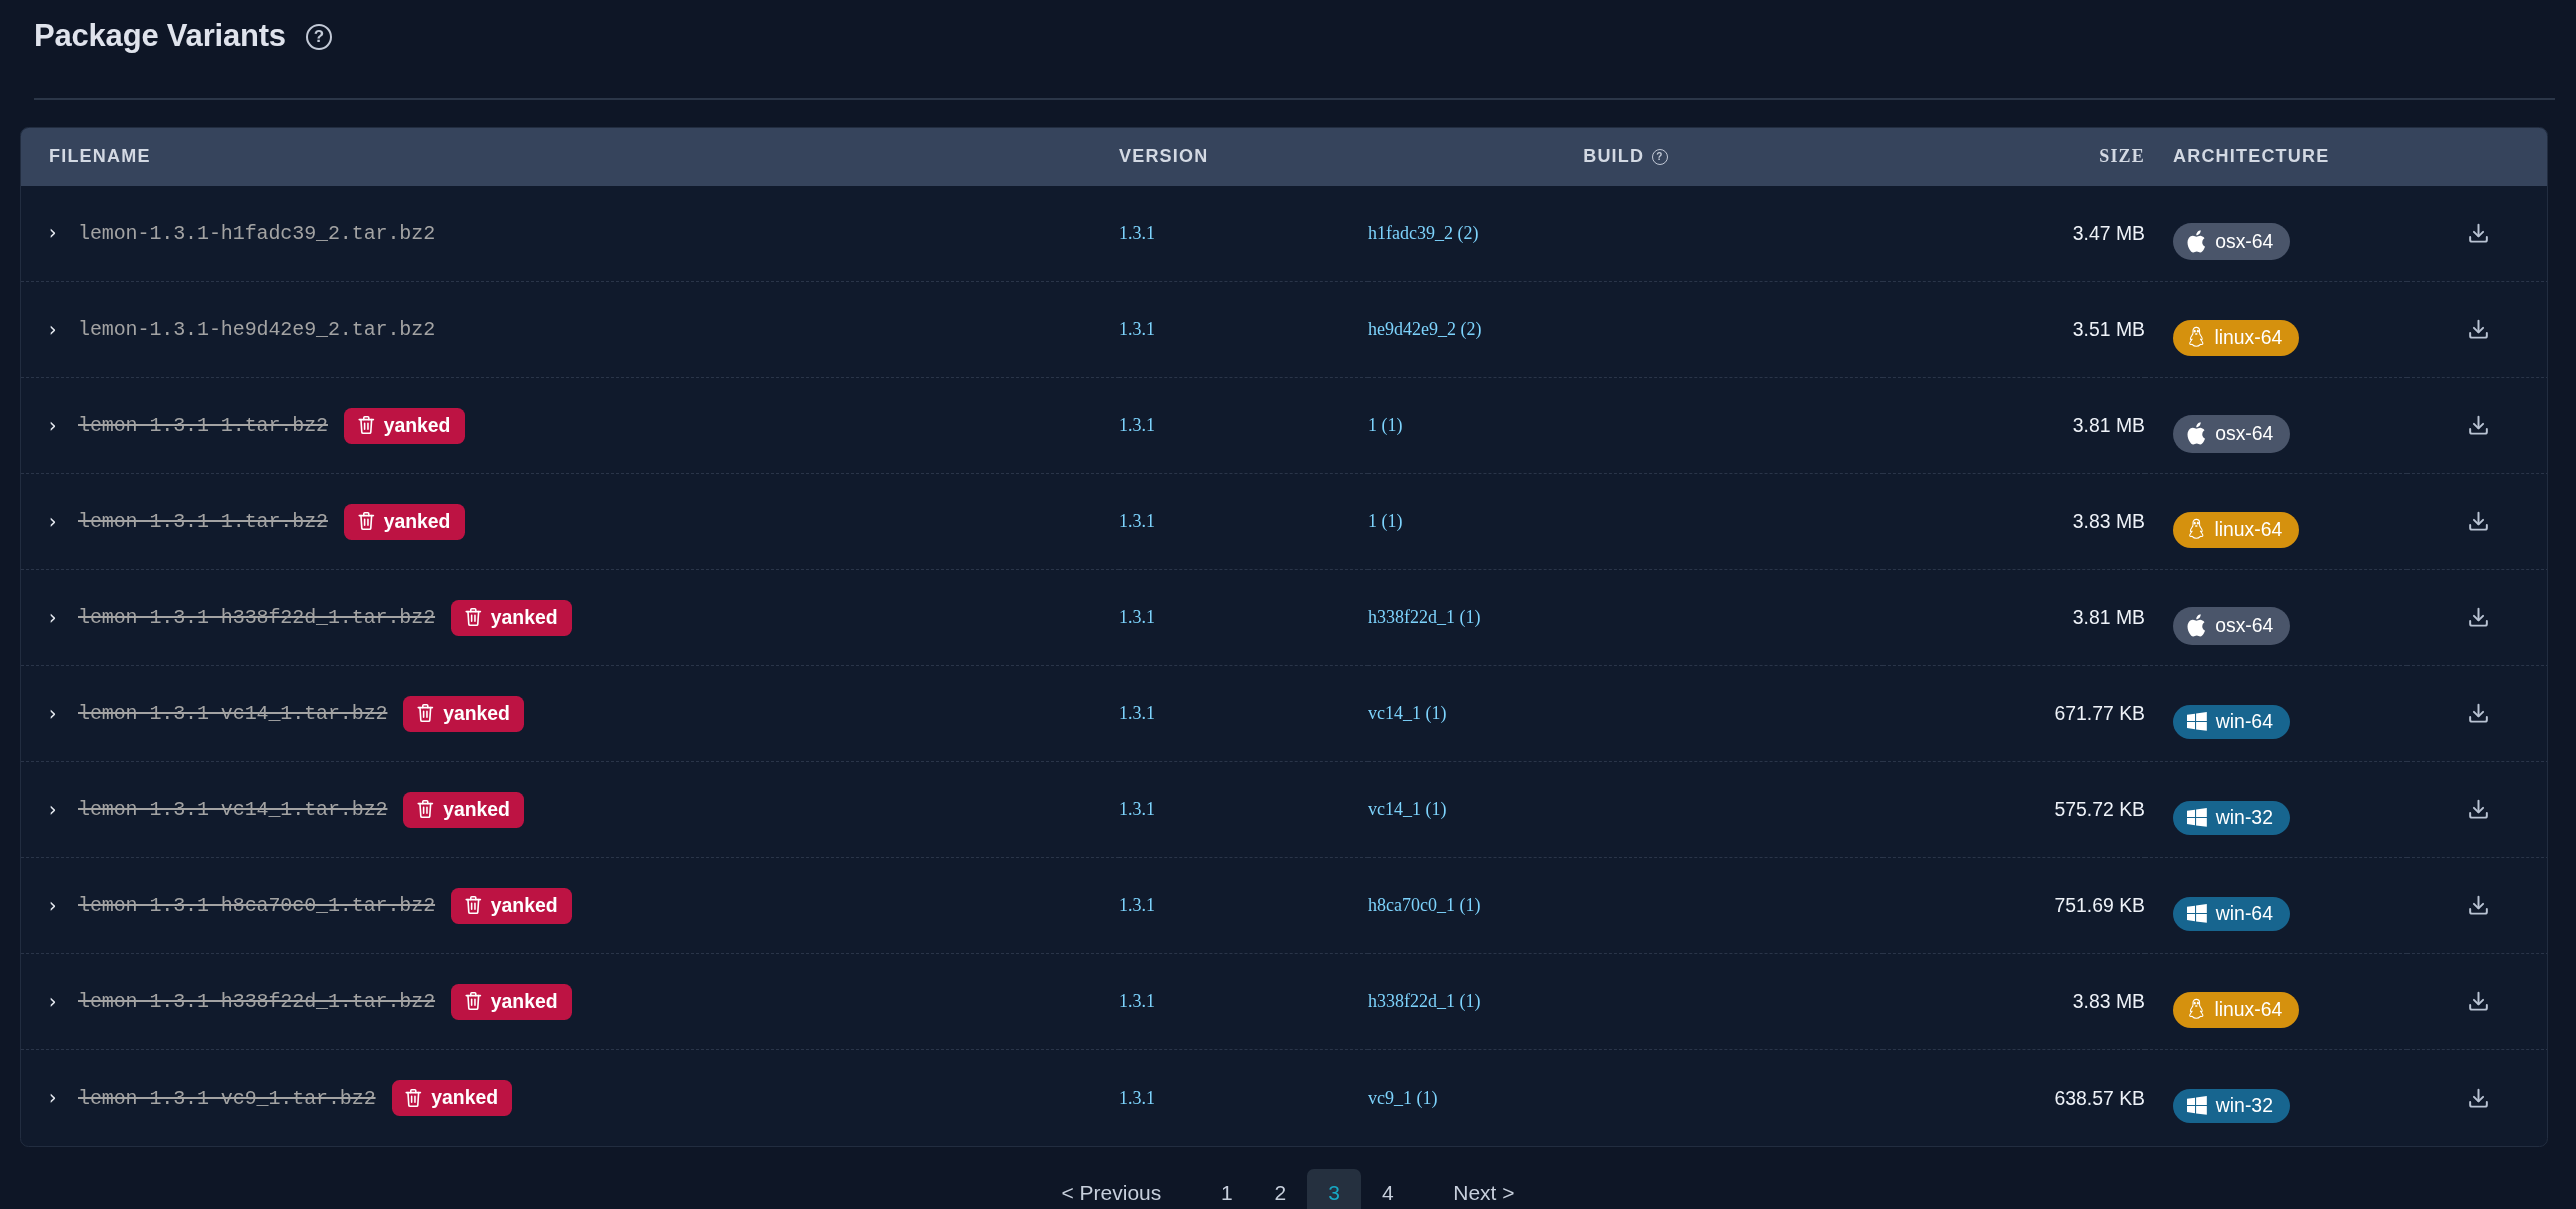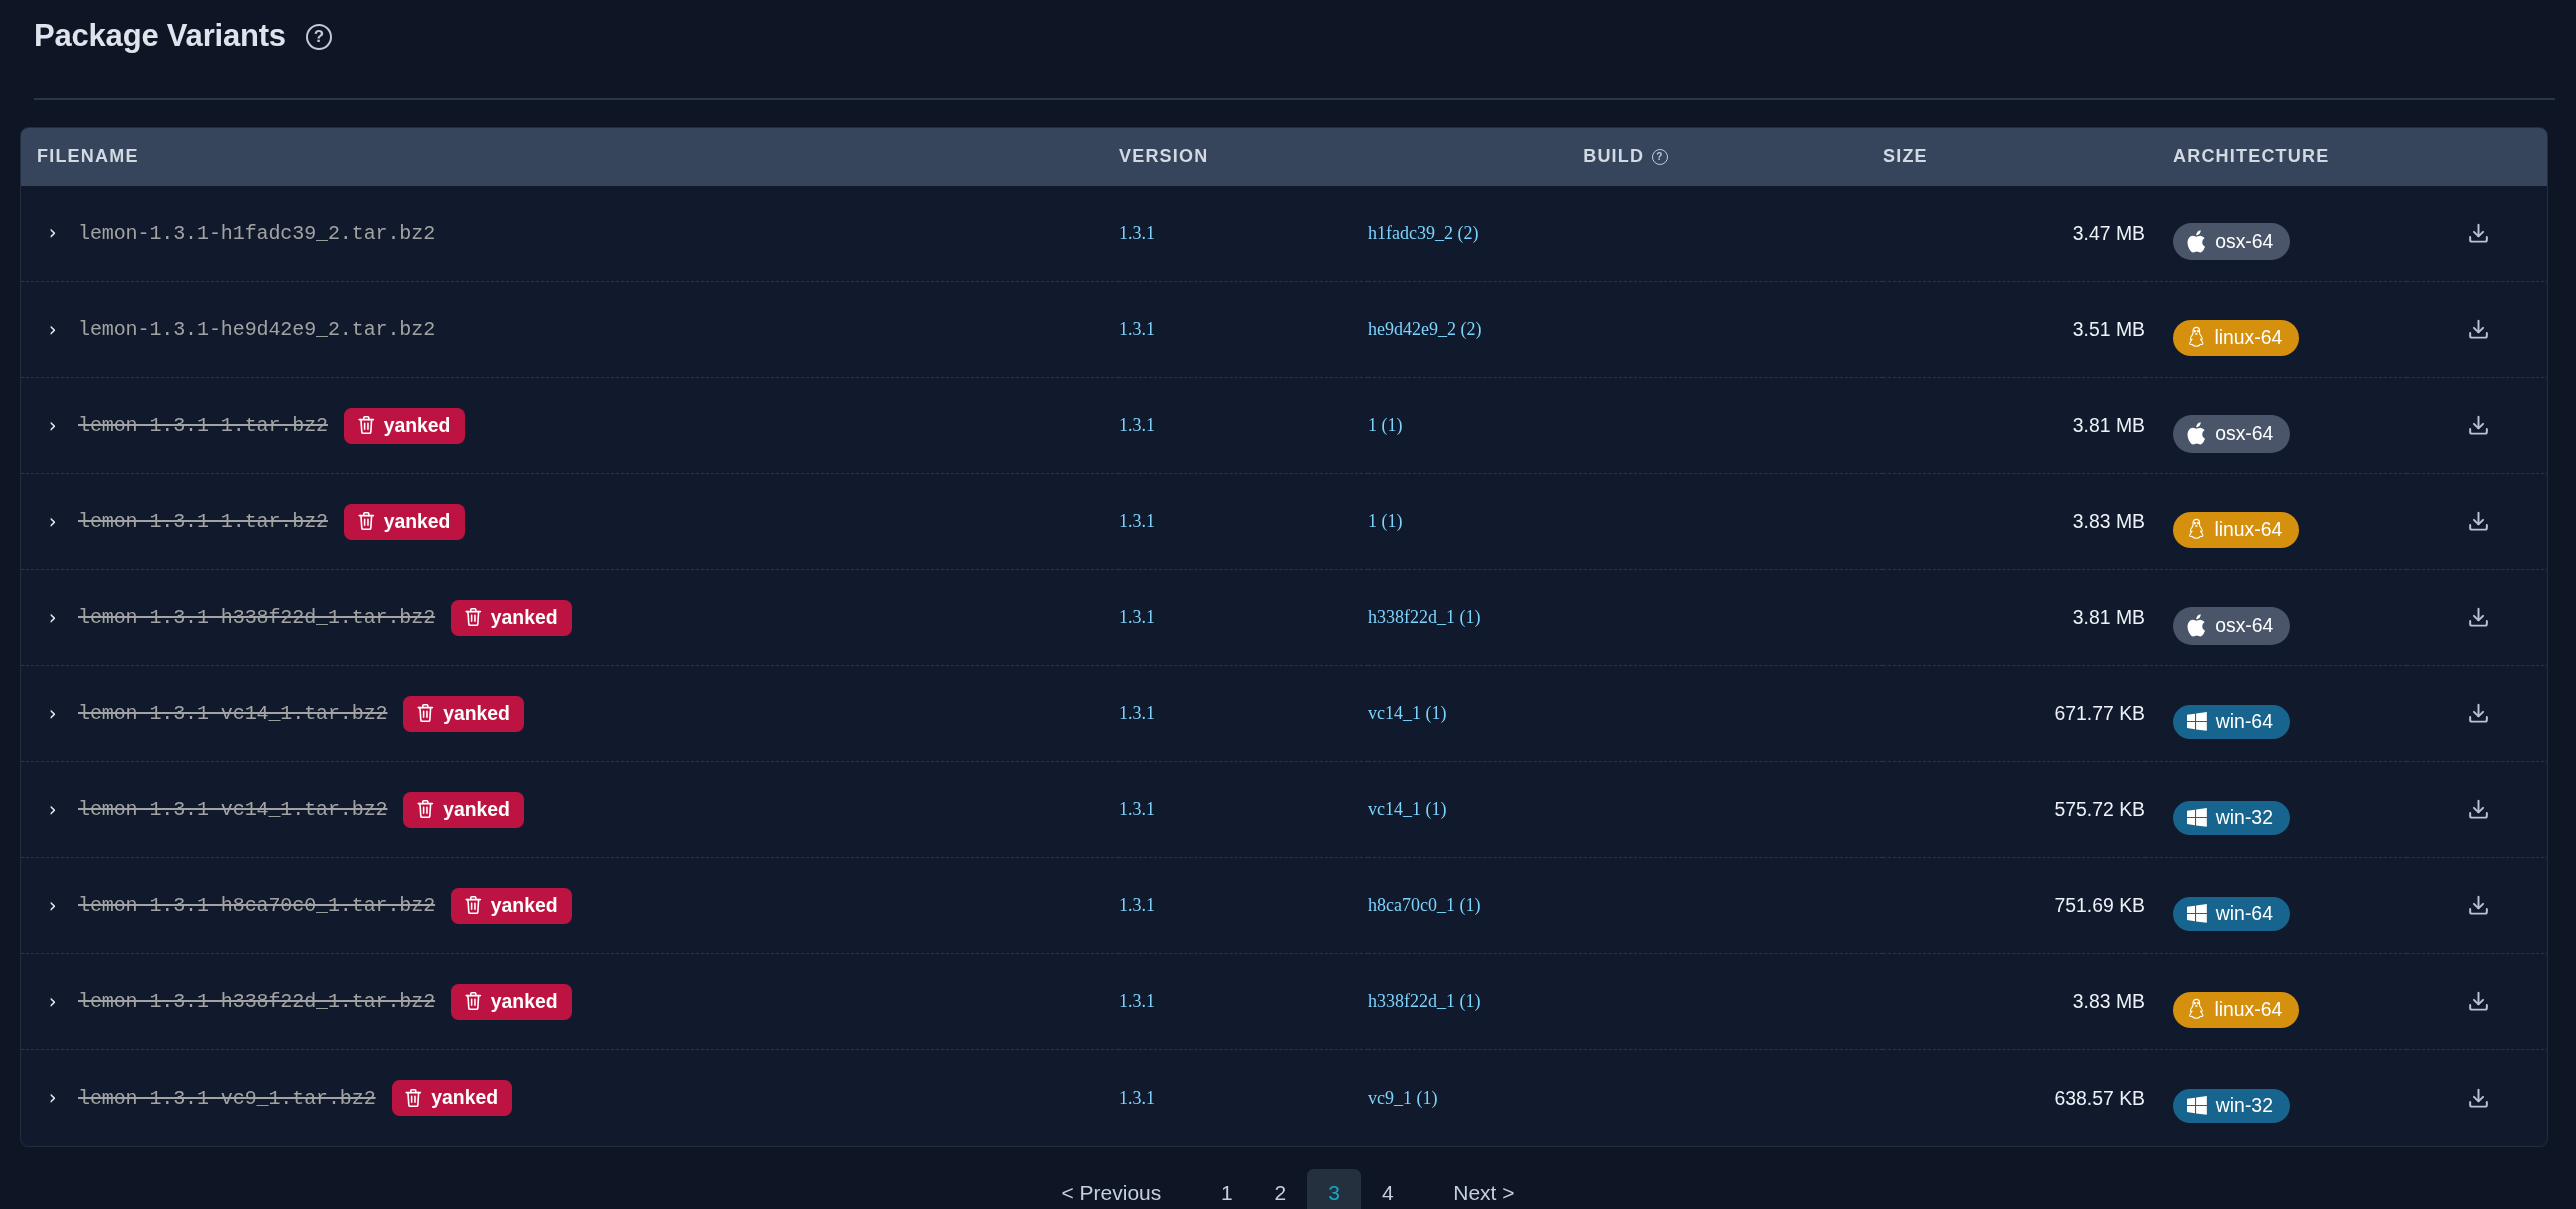--- a/index.html
+++ b/index.html
@@ -81,24 +81,24 @@
   thead th {
     font-size: 18px;
     font-weight: bold;
     color: #d3d9e3;
     letter-spacing: 1.2px;
     padding: 18.6px 0;
     text-align: left;
     height: 56px;
     vertical-align: middle;
   }
-  .th-filename { padding-left: 16px; }
+  .th-filename { padding-left: 28px; }
   .th-version  { padding-left: 0; }
   .th-build    { padding-left: 0; text-align: center; }
-  .th-size     { text-align: left; padding-right: 0; }
+  .th-size     { text-align: right; padding-right: 0; font-family: Liberation Serif, serif; }
   .th-arch     { padding-left: 28px; }
   .th-dl       { }
 
   .build-head {
     display: inline-flex;
     align-items: center;
     gap: 7.6px;
   }
   .help-icon-sm {
     width: 16px;

